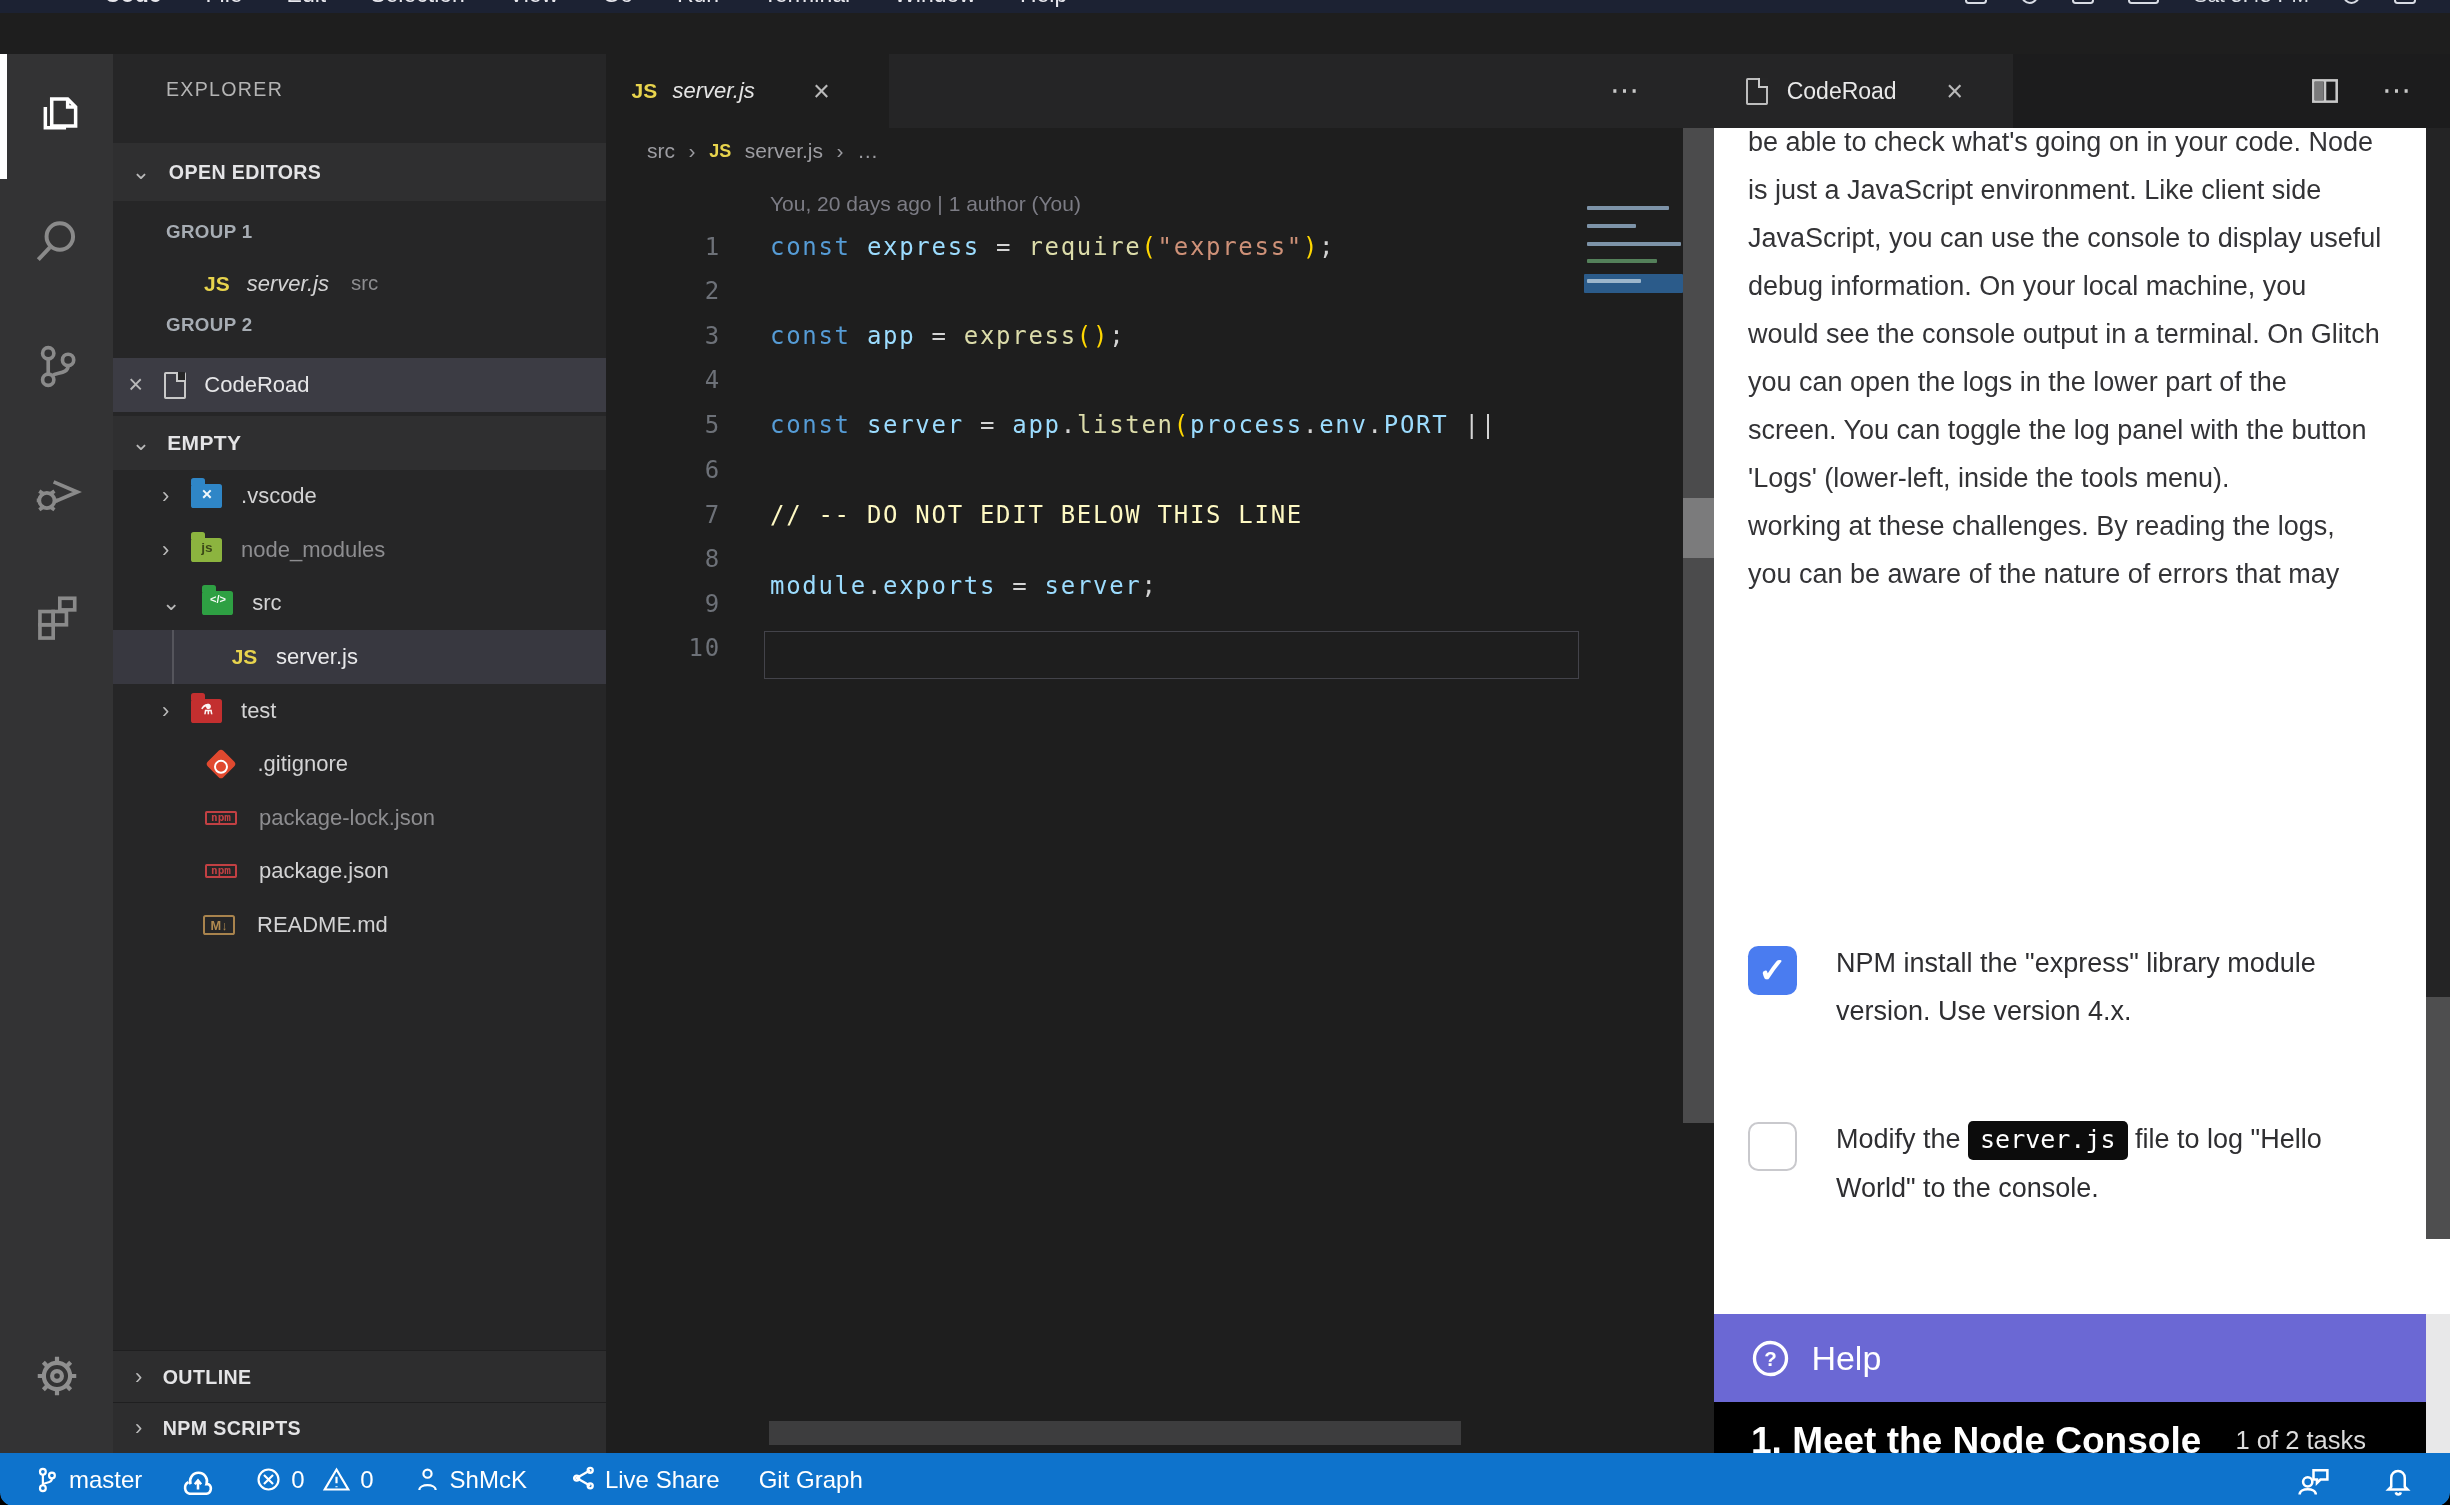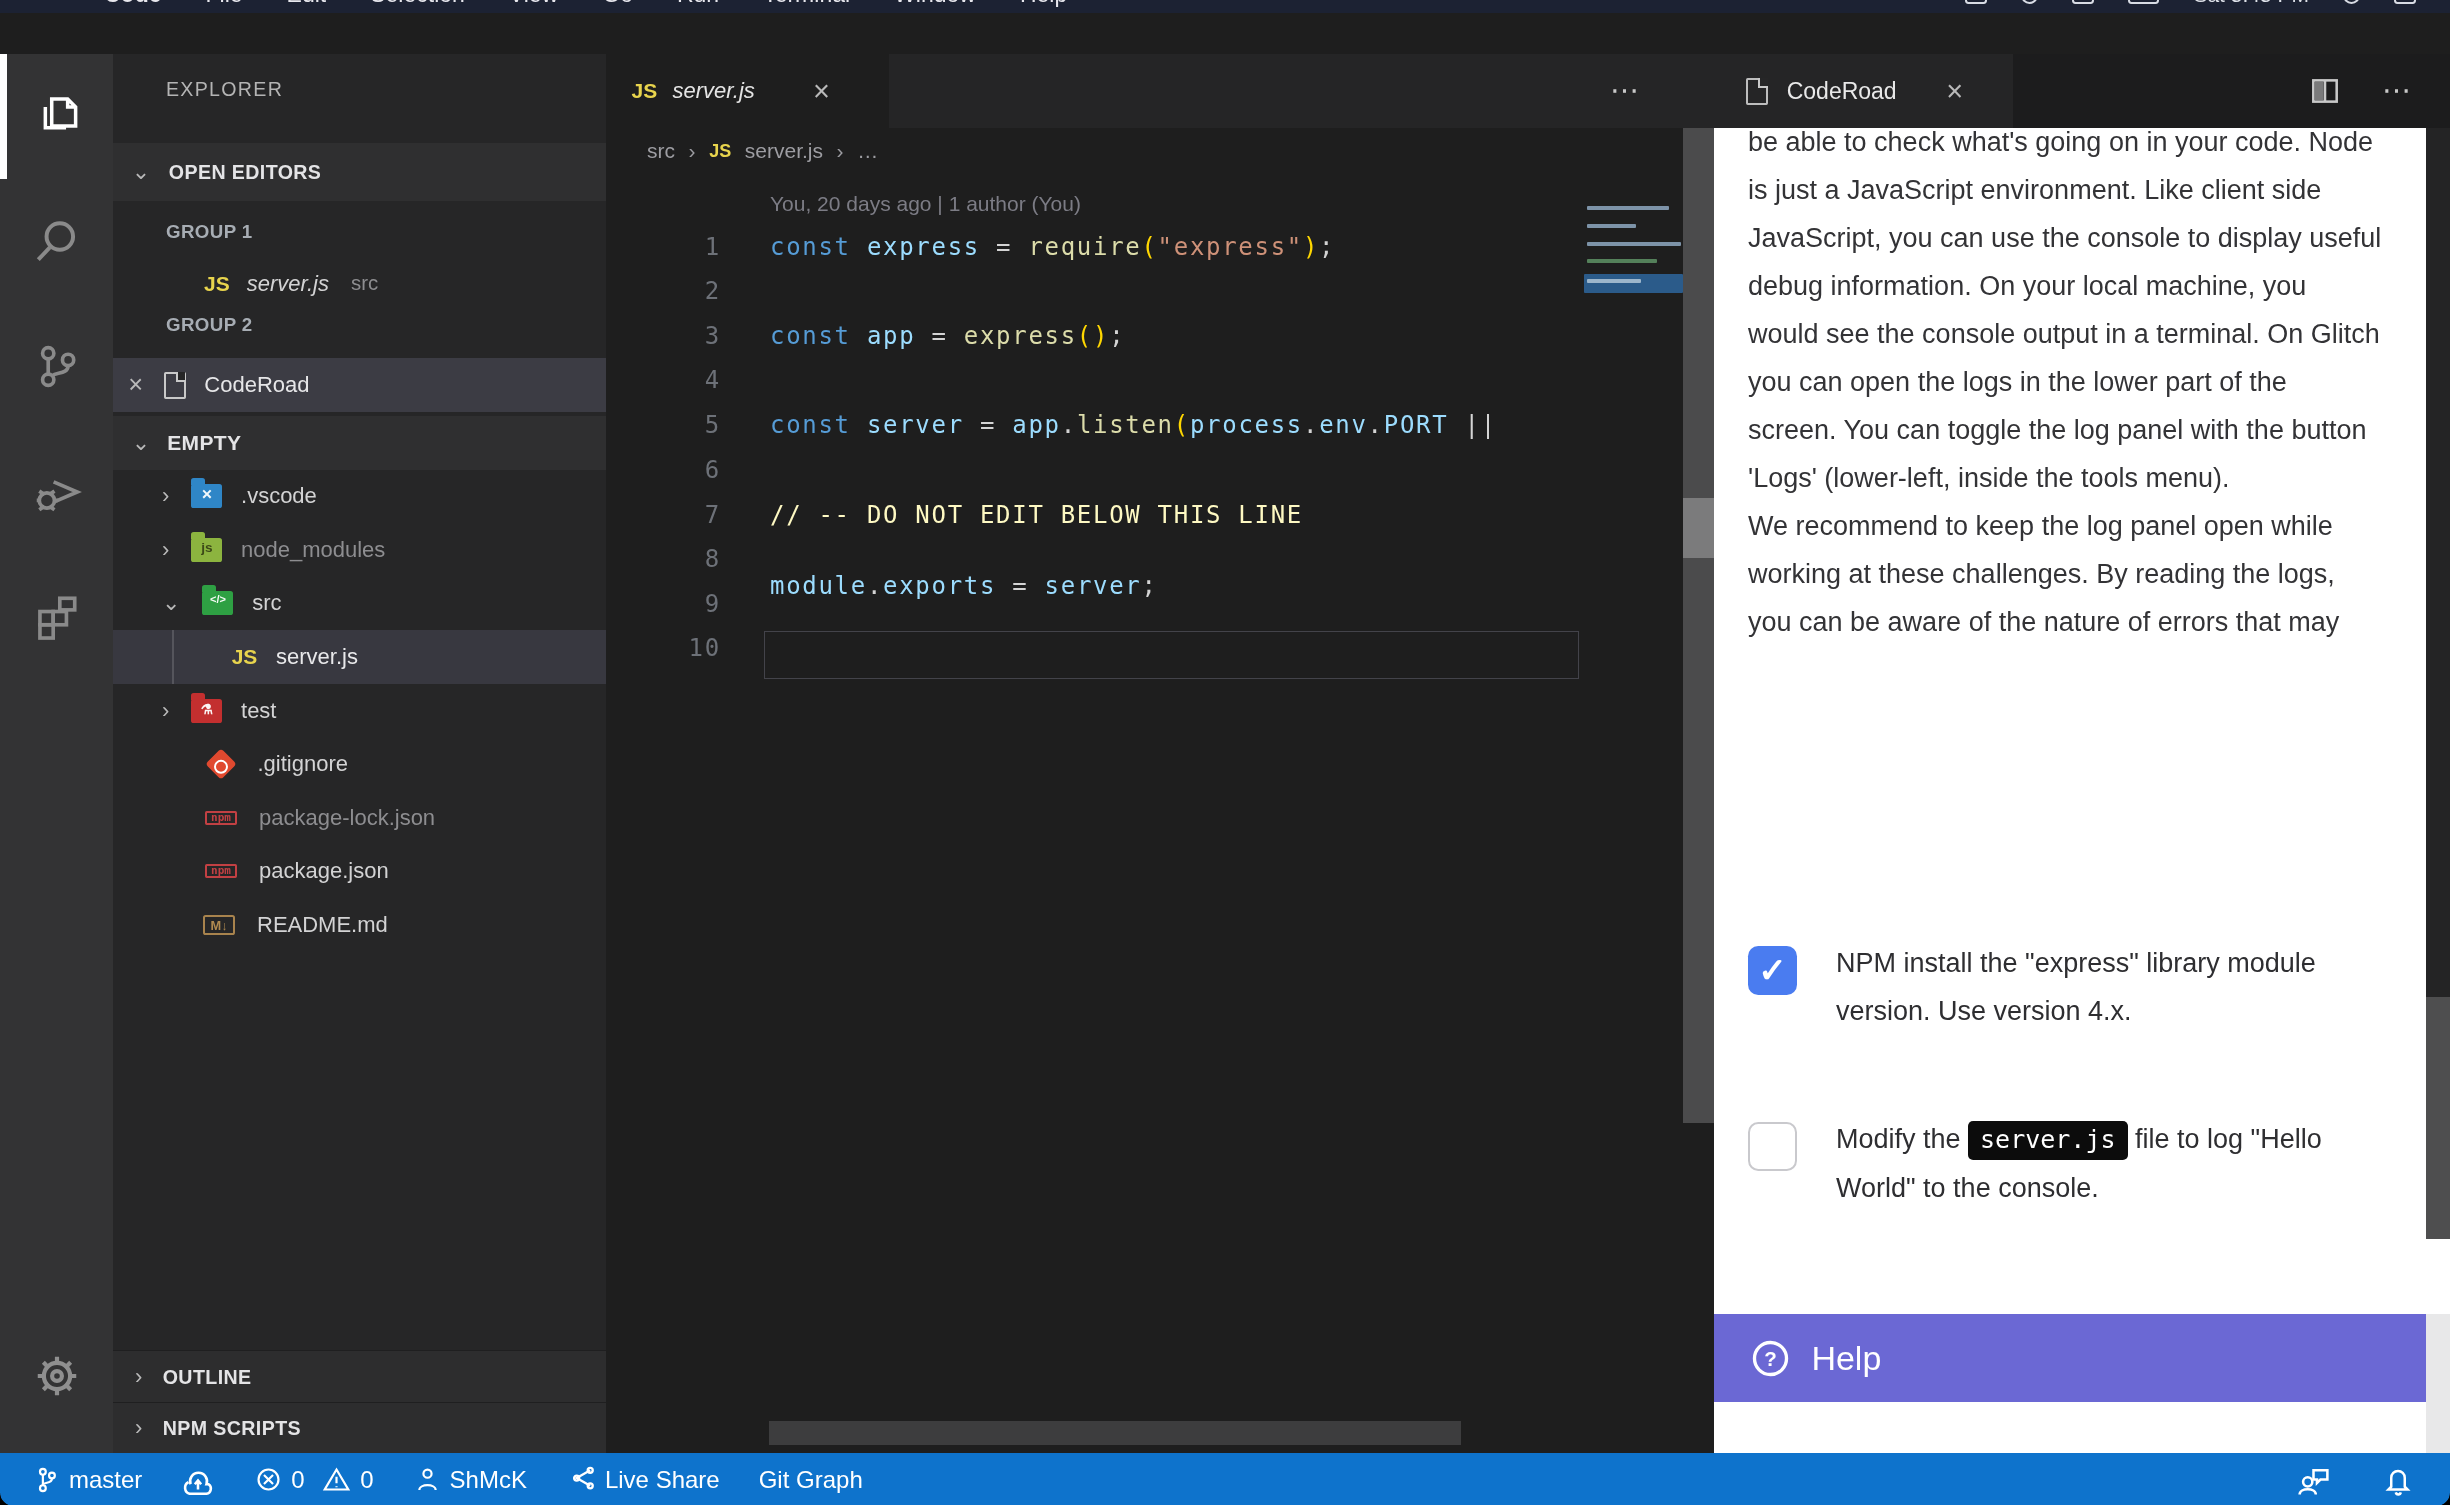--- a/index.html
+++ b/index.html
@@ -341,21 +341,20 @@
     <div class="abs webview">
       <div class="abs wv-text">
         <div>be able to check what's going on in your code. Node</div>
         <div>is just a JavaScript environment. Like client side</div>
         <div>JavaScript, you can use the console to display useful</div>
         <div>debug information. On your local machine, you</div>
         <div>would see the console output in a terminal. On Glitch</div>
         <div>you can open the logs in the lower part of the</div>
         <div>screen. You can toggle the log panel with the button</div>
         <div>'Logs' (lower-left, inside the tools menu).</div>
-        <div>We recommend to keep the log panel open while</div>
         <div>working at these challenges. By reading the logs,</div>
         <div>you can be aware of the nature of errors that may</div>
       </div>
 
 
       <div class="abs" style="left:34px; top:811px;">
         <span class="cb cb-on abs" style="left:0; top:6.8px;">✓</span>
         <div class="task-text abs" style="left:88px; top:0; width:561px;">
           <div>NPM install the "express" library module</div>
           <div>version. Use version 4.x.</div>
@@ -373,20 +372,24 @@
       <div class="abs help-bar">
         <span style="margin-left:36px;">
           <svg class="ic" width="41" height="41" viewBox="0 0 32 32">
               <circle cx="16" cy="16" r="12.5" fill="none" stroke="#fff" stroke-width="2.6"></circle>
               <text x="16" y="22" text-anchor="middle" font-size="16" fill="#fff" font-family="Liberation Sans, sans-serif" font-weight="bold">?</text>
             </svg>
         </span>
         <span class="help-label">Help</span>
       </div>
 
+      <div class="abs lesson-bar">
+        <span class="lesson-title">1. Meet the Node Console</span>
+        <span class="lesson-count">1 of 2 tasks</span>
+      </div>
 
       <div class="abs wv-scroll-c"></div>
 
     </div>
     <div class="abs wv-scroll-a"></div>
     <div class="abs wv-scroll-b"></div>
   </div>
 
   <div class="abs statusbar">
     <div class="sb-left">

